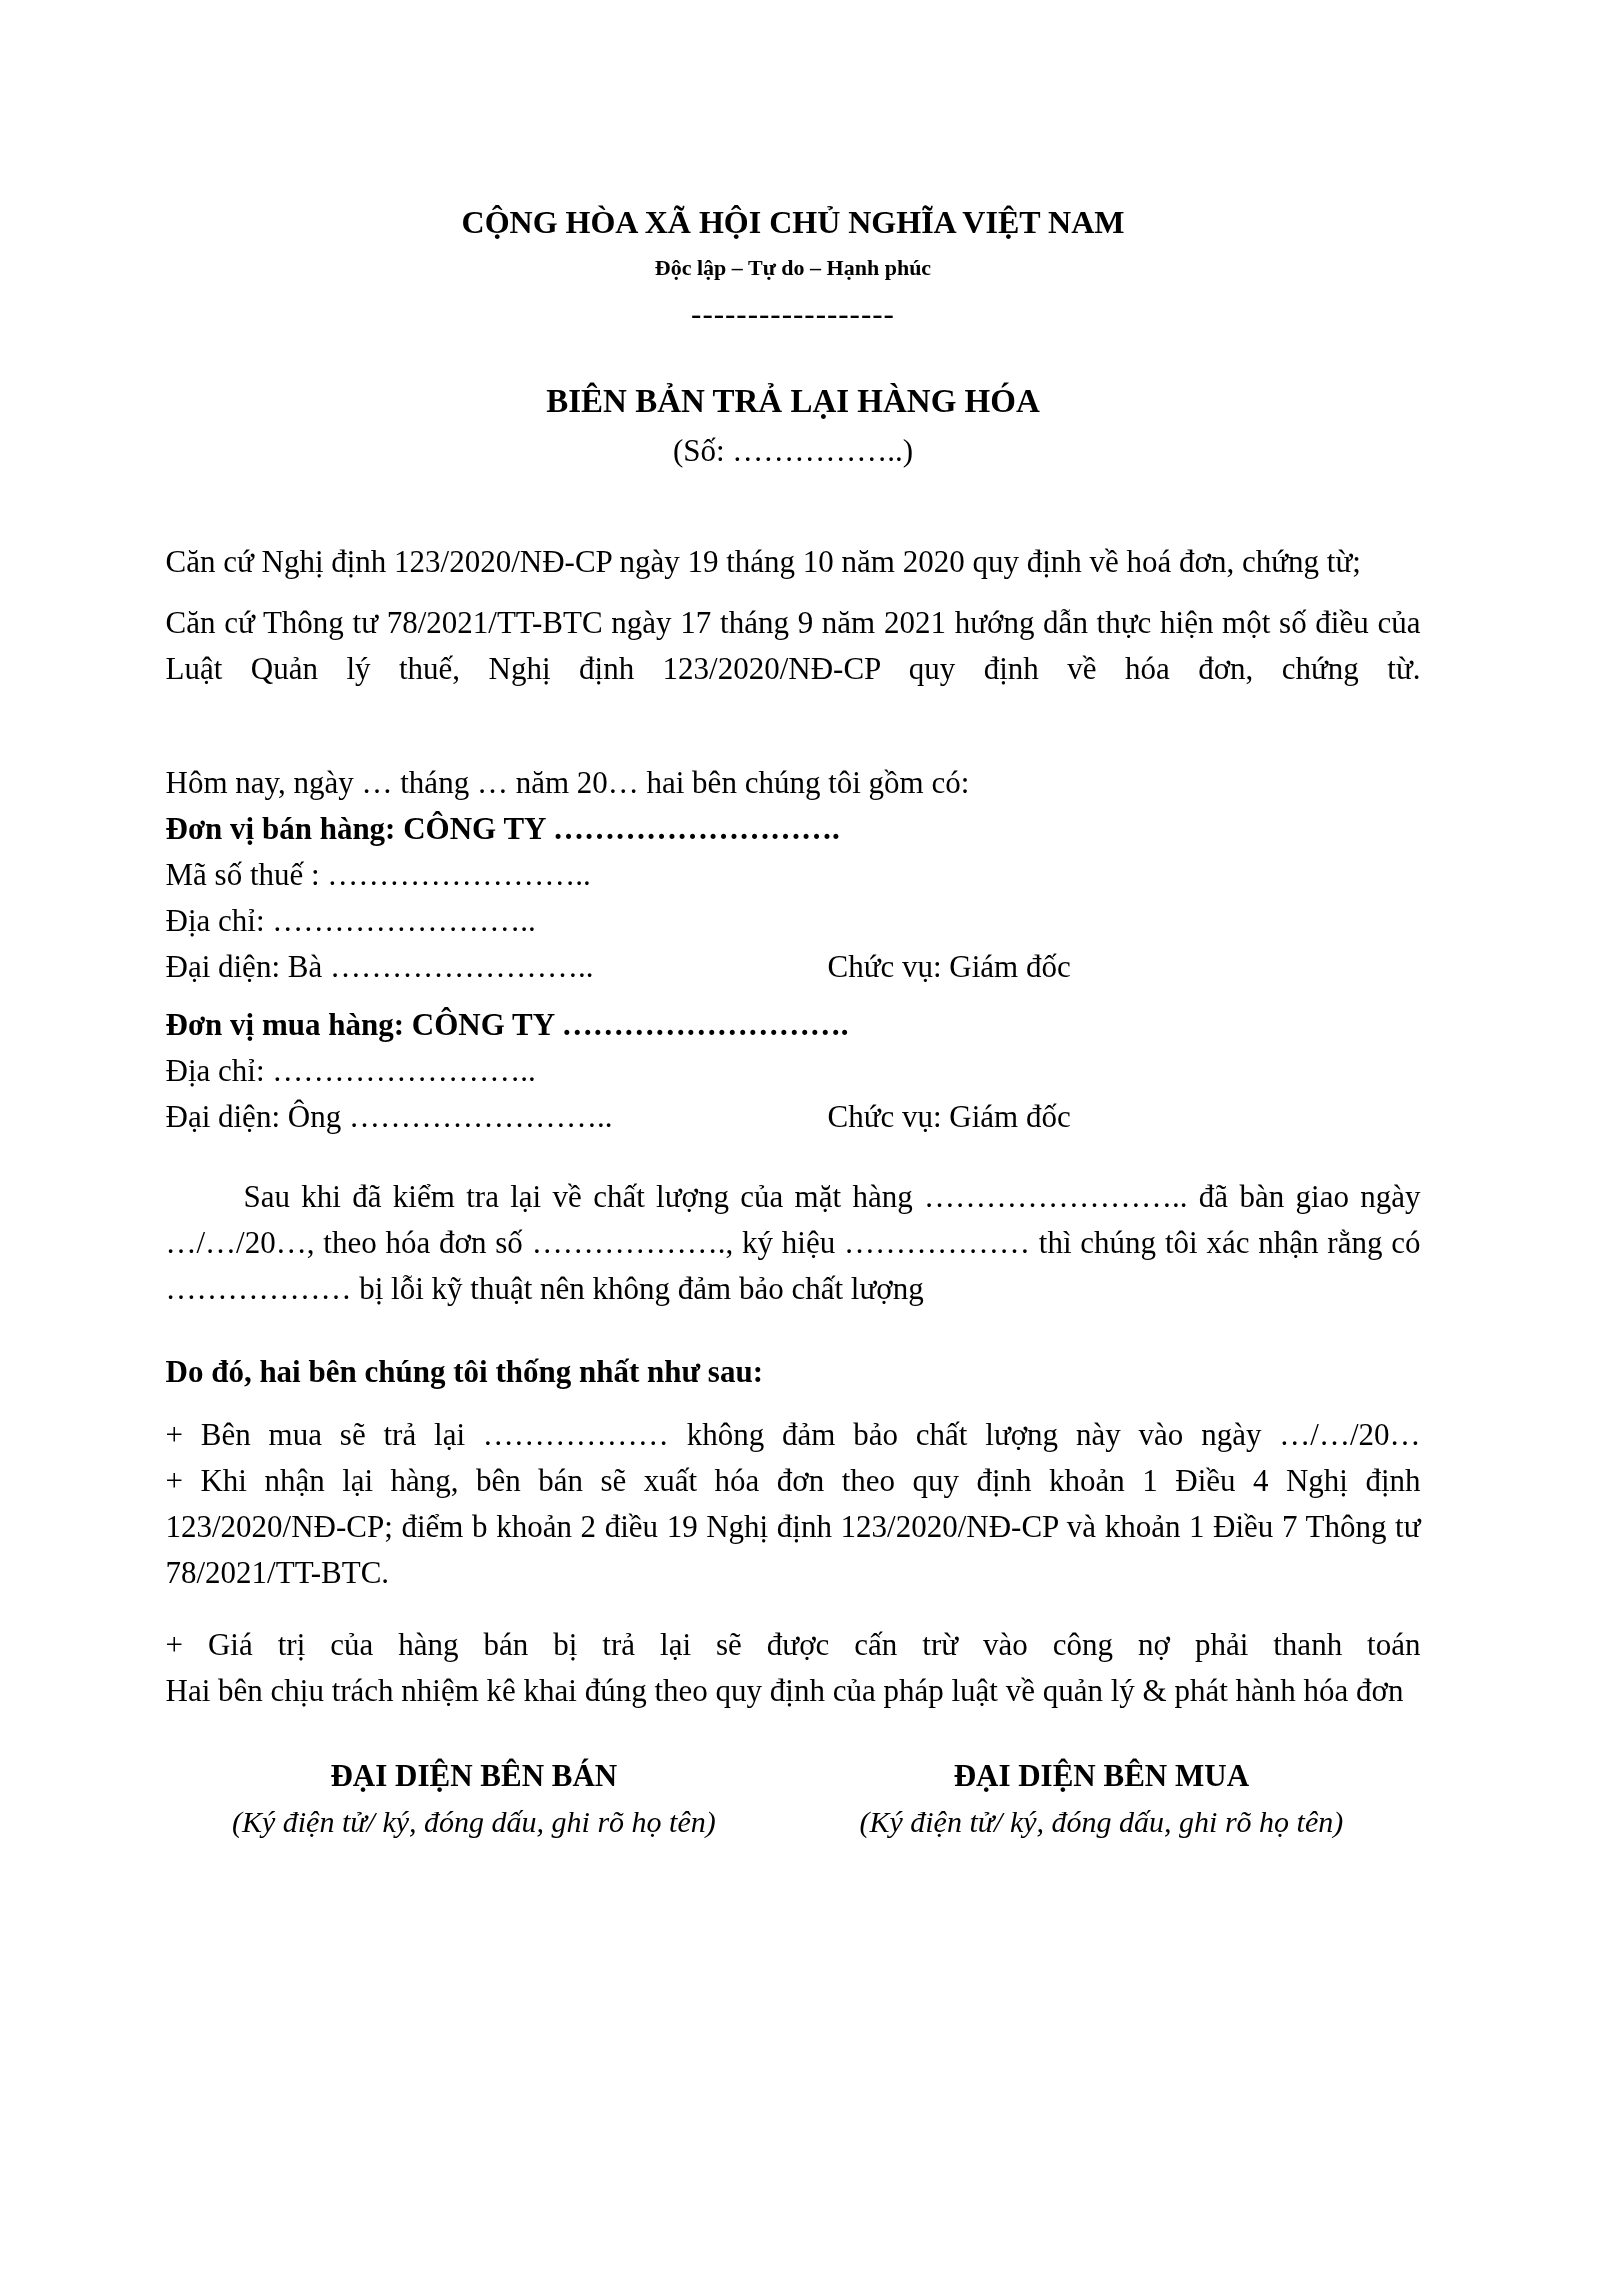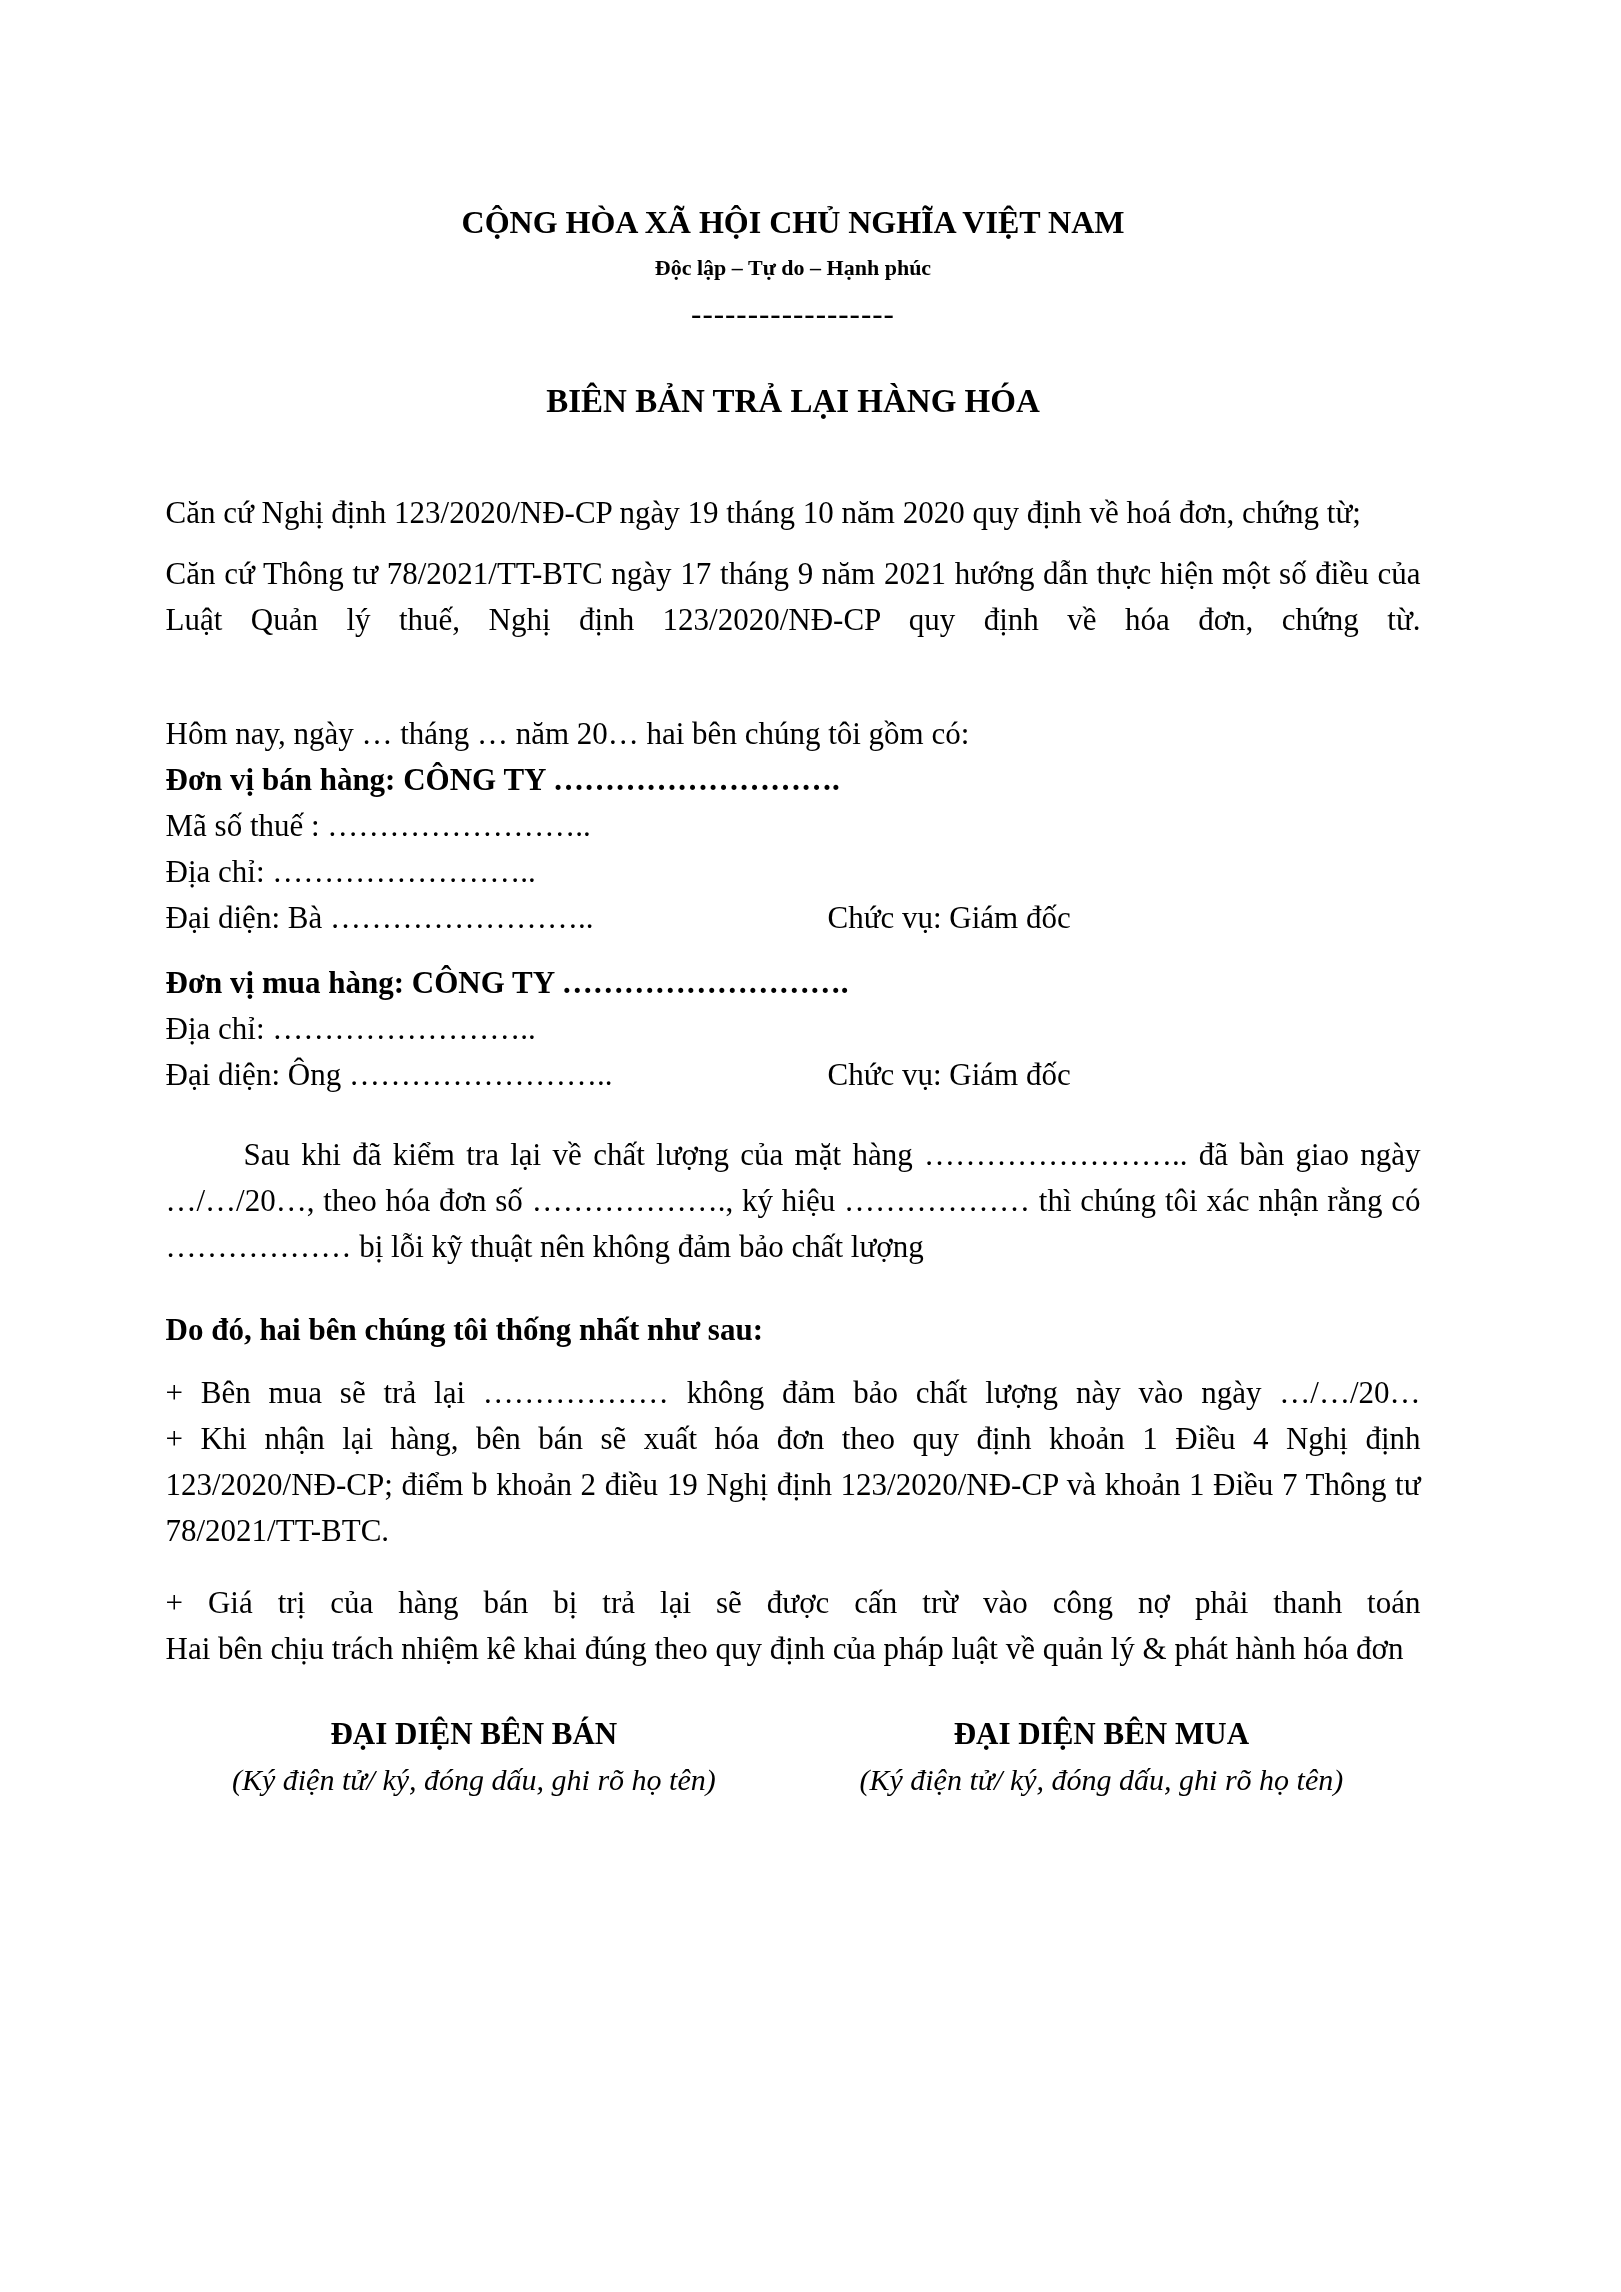--- a/index.html
+++ b/index.html
@@ -28,21 +28,21 @@
   .separator-line { letter-spacing: 1px; }
 
   .doc-title-block { margin-top: 40px; }
   .doc-title { font-size: 33px; font-weight: bold; line-height: 49px; margin-top: 20px; }
   .doc-number { line-height: 49px; }
 
   .legal-1 { margin-top: 64px; }
   .legal-2 { margin-top: 14.7px; }
 
   .opening-block { margin-top: 68px; }
-  .buyer-block { margin-top: 19px; }
+  .buyer-block { margin-top: 12px; }
 
   .rep-left { display: inline-block; width: 662px; }
 
   .inspection { margin-top: 34px; }
   .agreement-heading { margin-top: 37px; font-weight: bold; }
   .return-line { margin-top: 17.6px; }
   .value-clause { margin-top: 25.5px; }
   .copies-clause { margin-top: 5.9px; }
 
   .signatures { display: flex; margin-top: 39px; }
@@ -58,20 +58,21 @@
 <div class="page">
 
   <div class="nat-header center">
     <div class="nat-title">CỘNG HÒA XÃ HỘI CHỦ NGHĨA VIỆT NAM</div>
     <div class="nat-motto">Độc lập – Tự do – Hạnh phúc</div>
     <div class="separator-line">------------------</div>
   </div>
 
   <div class="doc-title-block center">
     <div class="doc-title">BIÊN BẢN TRẢ LẠI HÀNG HÓA</div>
+    <div class="doc-number">(Số: ……………..)</div>
   </div>
 
   <p class="legal-1">Căn cứ Nghị định 123/2020/NĐ-CP ngày 19 tháng 10 năm 2020 quy định về hoá đơn, chứng từ;</p>
   <p class="legal-2 justify-last">Căn cứ Thông tư 78/2021/TT-BTC ngày 17 tháng 9 năm 2021 hướng dẫn thực hiện một số điều của Luật Quản lý thuế, Nghị định 123/2020/NĐ-CP quy định về hóa đơn, chứng từ.</p>
 
   <div class="opening-block">
     <div>Hôm nay, ngày … tháng … năm 20… hai bên chúng tôi gồm có:</div>
 
     <div class="seller-block">
       <div class="bold">Đơn vị bán hàng: CÔNG TY ……………………….</div>

